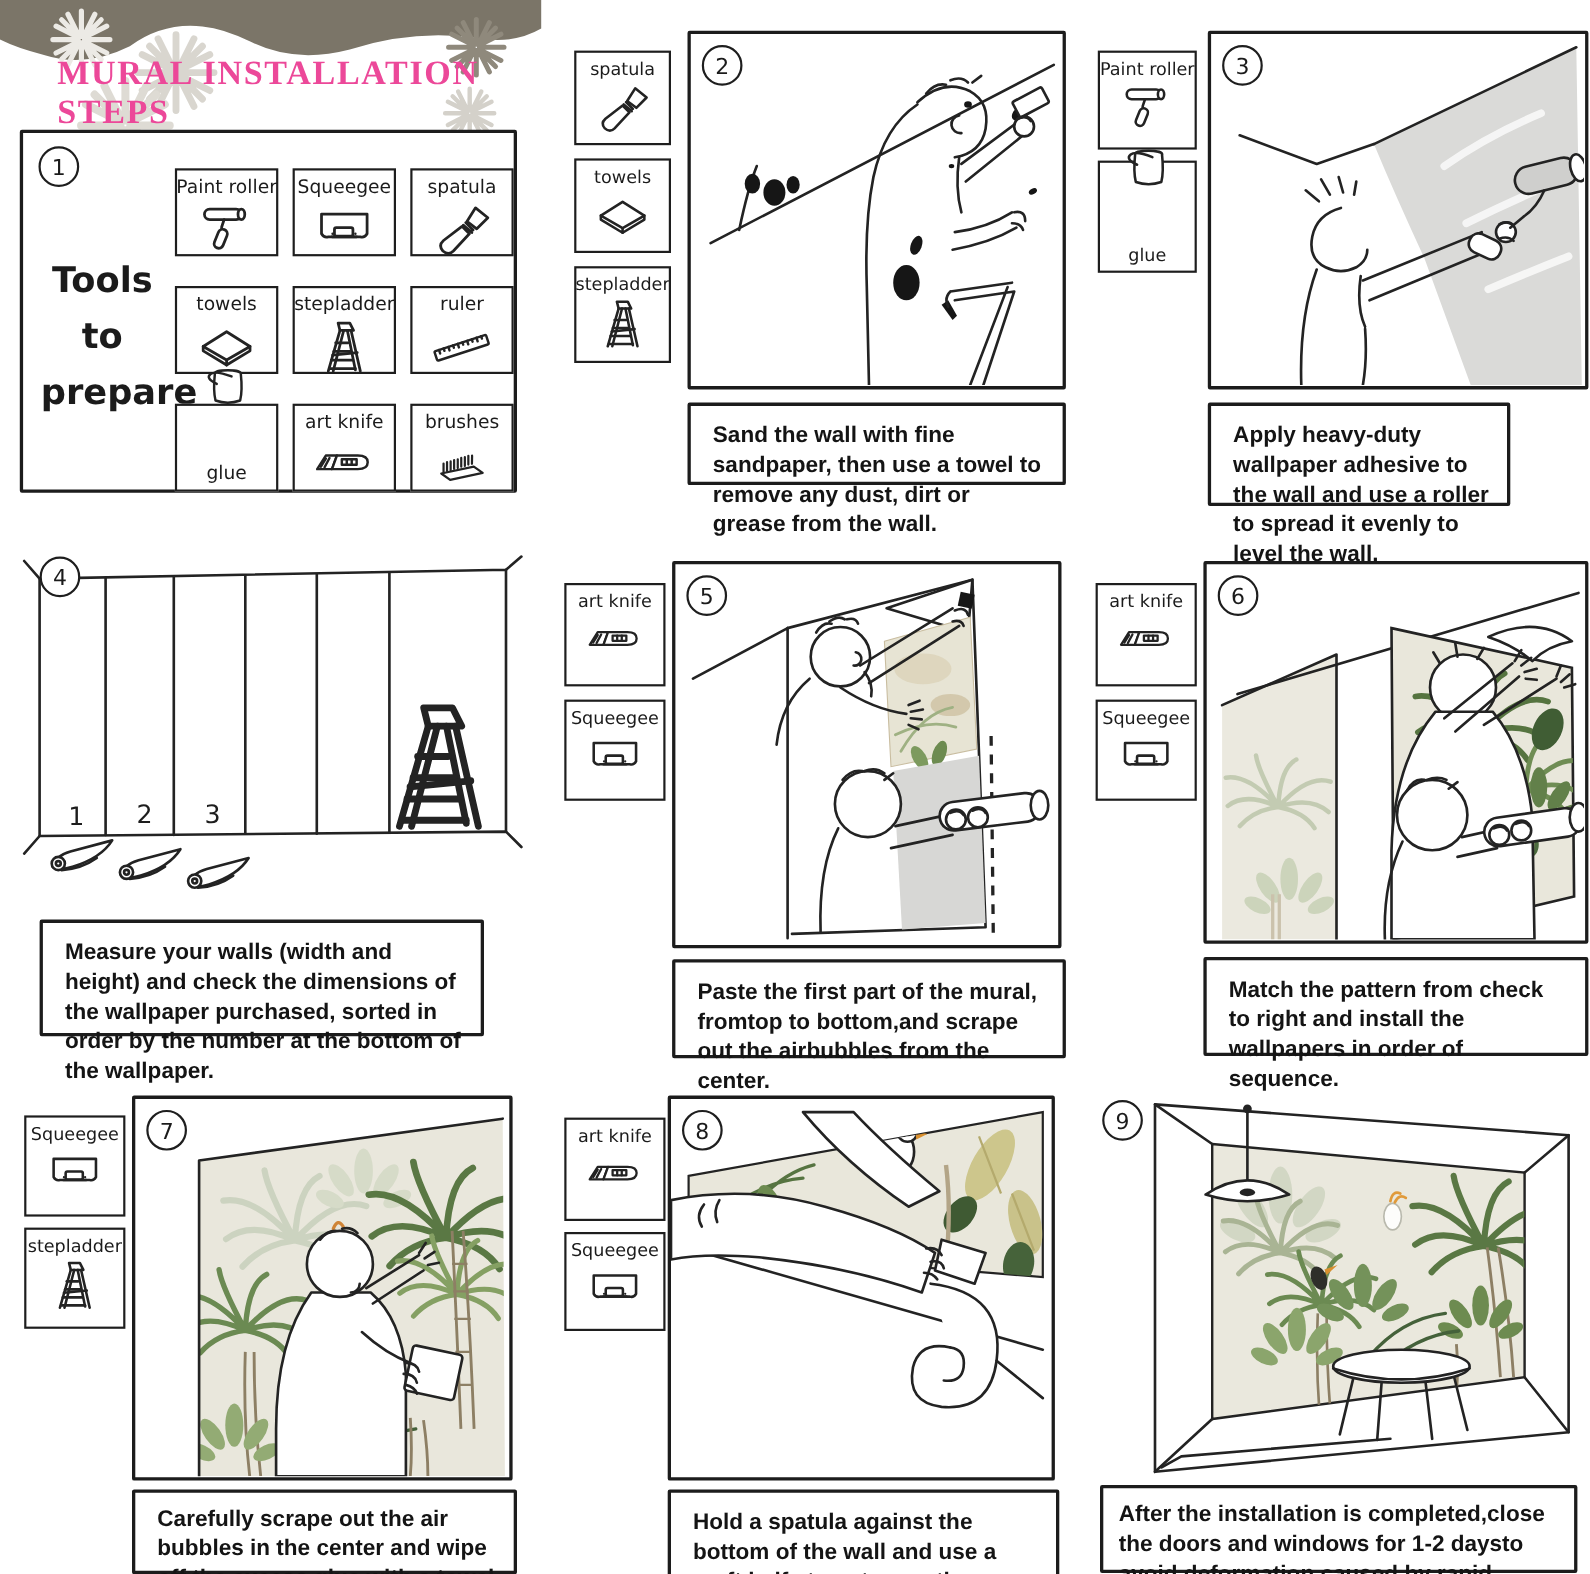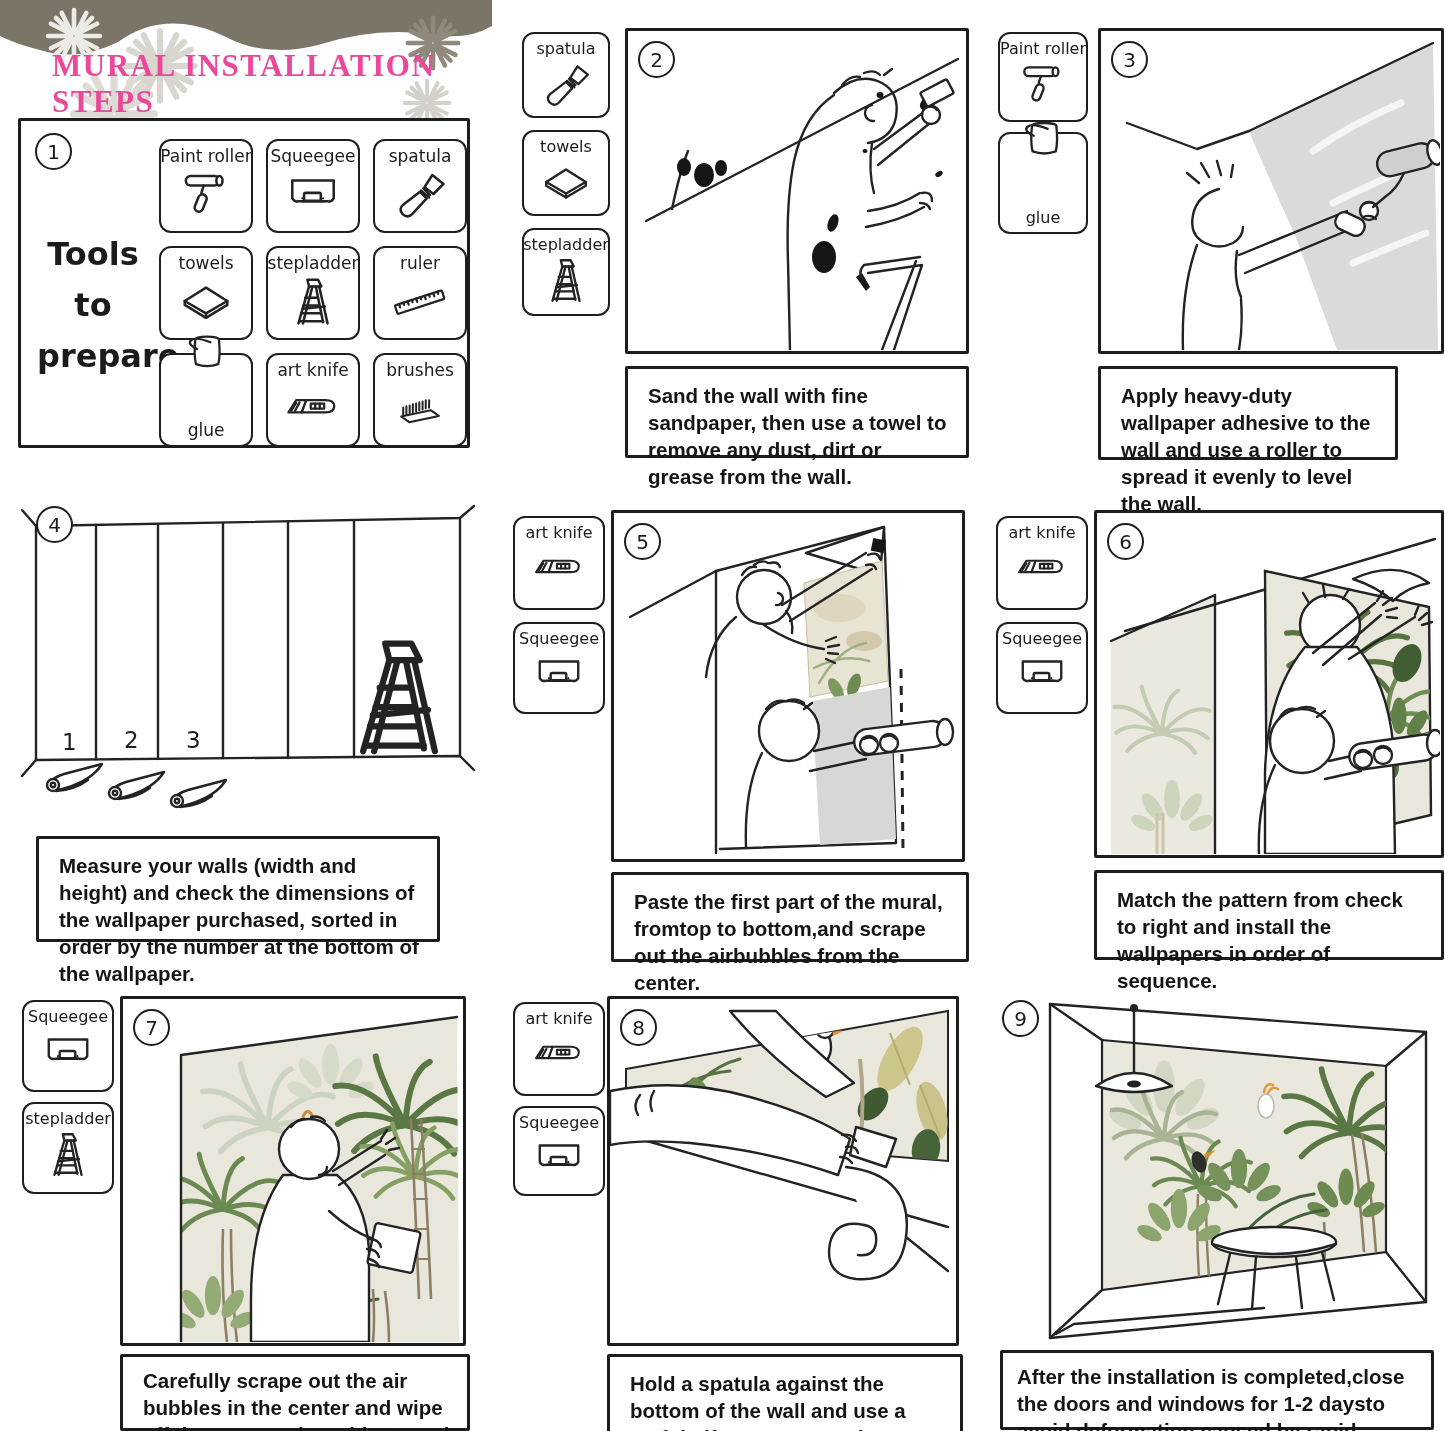--- a/index.html
+++ b/index.html
@@ -8,22 +8,22 @@
   .abs{position:absolute;}
   .title{position:absolute;left:52px;top:48px;width:420px;
          font-family:"Liberation Serif",serif;font-weight:700;font-size:31px;
          letter-spacing:1.5px;color:#ec4899;}
   .cell{position:absolute;}
   .box{position:absolute;border:3.5px solid #1c1c1c;background:#fff;box-sizing:border-box;border-radius:2px;}
   .caption{padding:13px 16px 10px 20px;}
   .caption p{margin:0;font-size:20.5px;line-height:1.32;font-weight:700;color:#141414;
              font-family:"Liberation Sans",sans-serif;}
   .tool-box{position:absolute;border:2.6px solid #1e1e1e;background:#fff;box-sizing:border-box;
-            border-radius:12px;display:flex;flex-direction:column;align-items:center;
-            justify-content:flex-start;padding:5px 12px 2px;}
+            border-radius:0;display:flex;flex-direction:column;align-items:center;
+            justify-content:flex-start;padding:5px 12px 2px;margin-top:14px;}
   .tool-box .lbl{font-family:"DejaVu Sans",sans-serif;font-size:16px;color:#1b1b1b;white-space:nowrap;}
   .tool-box svg.ico{width:52px;height:52px;flex:0 0 auto;}
   .tool-box.rev{justify-content:flex-end;padding-bottom:5px;gap:38px;}
   .tool-box.rev .lbl{order:2;}
   .tool-box.rev svg.ico{order:1;}
   .grid1{position:absolute;left:138px;top:18px;display:grid;
          grid-template-columns:repeat(3,94px);grid-template-rows:repeat(3,94px);gap:13px;}
   .grid1 .tool-box{position:relative;}
   .grid1 .tool-box svg.ico{width:56px;height:56px;}
   .grid1 .tool-box .lbl{font-size:17px;}
@@ -254,21 +254,21 @@
         <path class="k" d="M244 112 Q240 140 246 162"></path>
         <rect class="kw" x="294" y="54" width="30" height="16" rx="2" transform="rotate(-28 309 62)"></rect>
         <path class="k" d="M246 118 L300 78 M250 134 L302 92"></path>
         <circle class="kw" cx="303" cy="84" r="9"></circle>
         <path class="k" d="M297 77 q8 -4 12 2"></path>
         <path class="k" d="M240 180 Q270 176 292 162 M238 196 Q272 190 296 176"></path>
         <path class="k" d="M294 162 q10 -2 10 8 M292 172 q8 0 10 6"></path>
         <path class="k" d="M236 234 L292 226 M240 242 L294 234 M288 230 L254 319 M294 234 L266 319 M236 234 q-6 6 -2 14"></path>
       </svg>
     </div>
-    <div class="box caption" style="left:115px;top:346px;width:344px;height:92px">
+    <div class="box caption" style="left:115px;top:346px;width:344px;height:75px">
       <p>Sand the wall with fine sandpaper, then use a towel to remove any dust, dirt or grease from the wall.</p>
     </div>
   </section>
 
   <section class="cell" style="left:988px;top:20px;width:457px;height:440px">
     <div class="tool-box" style="left:10px;top:12px;width:90px;height:90px">
       <span class="lbl">Paint roller</span>
       <svg class="ico">
           <use href="#i-roller"></use>
         </svg>
@@ -298,21 +298,21 @@
         <rect class="kw" x="240" y="178" width="18" height="30" rx="8" transform="rotate(-65 249 193)"></rect>
         <circle class="kw" cx="268" cy="180" r="9"></circle>
         <path class="k" d="M262 173 q8 -4 13 1 M262 186 q8 -3 13 2"></path>
         <g transform="rotate(-14 306 130)">
           <rect x="276" y="116" width="58" height="25" rx="12.5" fill="#cfcfcd" stroke="#232323" stroke-width="2.4"></rect>
           <ellipse class="kw" cx="335" cy="128.5" rx="7" ry="12.5"></ellipse>
         </g>
         <path class="k" d="M303 142 Q296 158 284 166 L272 176"></path>
       </svg>
     </div>
-    <div class="box caption" style="left:110px;top:346px;width:300px;height:94px">
+    <div class="box caption" style="left:110px;top:346px;width:275px;height:94px">
       <p>Apply heavy-duty wallpaper adhesive to the wall and use a roller to spread it evenly to level the wall.</p>
     </div>
   </section>
 
   <section class="cell" style="left:18px;top:498px;width:462px;height:450px">
     <div class="num" style="left:18px;top:8px">4</div>
     <svg class="art" width="462" height="330" viewBox="0 0 462 330">
       <defs>
         <g id="roll4">
           <path class="kw" d="M4 16 Q6 6 20 2 L58 -8 Q48 8 22 16 Q10 20 4 16 Z"></path>

